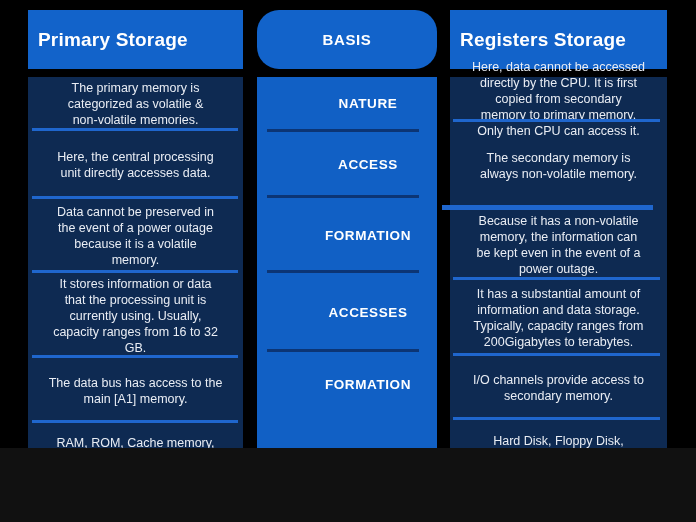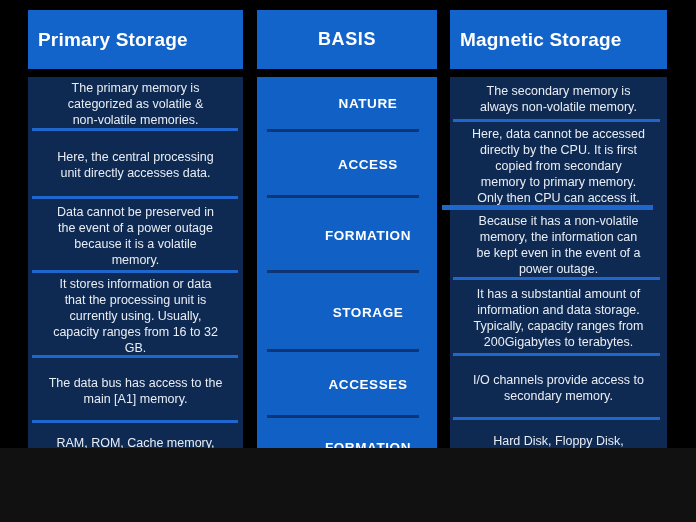--- a/index.html
+++ b/index.html
@@ -27,21 +27,21 @@
 
   .hdr{
     position:absolute;top:10px;left:0;right:0;height:59px;
     background:var(--brightHdr);
     color:var(--hdrText);
     display:flex;align-items:center;
     font-weight:bold;font-size:19px;
     padding:0 10px;box-sizing:border-box;
     letter-spacing:0.2px;
   }
-  .hdr.center{justify-content:center;font-size:18px;padding:0 4px;letter-spacing:0.6px;}
+  .hdr.center{justify-content:center;font-size:15px;padding:0 4px;letter-spacing:0.6px;border-radius:22px;}
 
   .body{
     position:absolute;top:77px;left:0;right:0;
     display:flex;flex-direction:column;
   }
   .body.dark{background:var(--navy);height:402px;}
   .col-right .body.dark{height:401px;}
   .body.bright{background:var(--bright);height:402px;}
 
   .cell,.seg{
@@ -123,36 +123,35 @@
 PROM, EPROM, Registers, etc.</div>
     </div>
   </section>
 
   <section class="col col-mid">
     <header class="hdr center">BASIS</header>
     <div class="body bright">
       <div class="seg">NATURE</div>
       <div class="seg">ACCESS</div>
       <div class="seg">FORMATION</div>
-      <div class="seg">STORAGE</div>
       <div class="seg">ACCESSES</div>
       <div class="seg">FORMATION</div>
     </div>
   </section>
 
   <section class="col col-right">
-    <header class="hdr">Magnetic Storage</header>
+    <header class="hdr">Registers Storage</header>
     <div class="body dark">
-      <div class="cell">The secondary memory is
-always non-volatile memory.</div>
       <div class="cell">Here, data cannot be accessed
 directly by the CPU. It is first
 copied from secondary
 memory to primary memory.
 Only then CPU can access it.</div>
+      <div class="cell">The secondary memory is
+always non-volatile memory.</div>
       <div class="cell">Because it has a non-volatile
 memory, the information can
 be kept even in the event of a
 power outage.</div>
       <div class="cell">It has a substantial amount of
 information and data storage.
 Typically, capacity ranges from
 200Gigabytes to terabytes.</div>
       <div class="cell">I/O channels provide access to
 secondary memory.</div>

